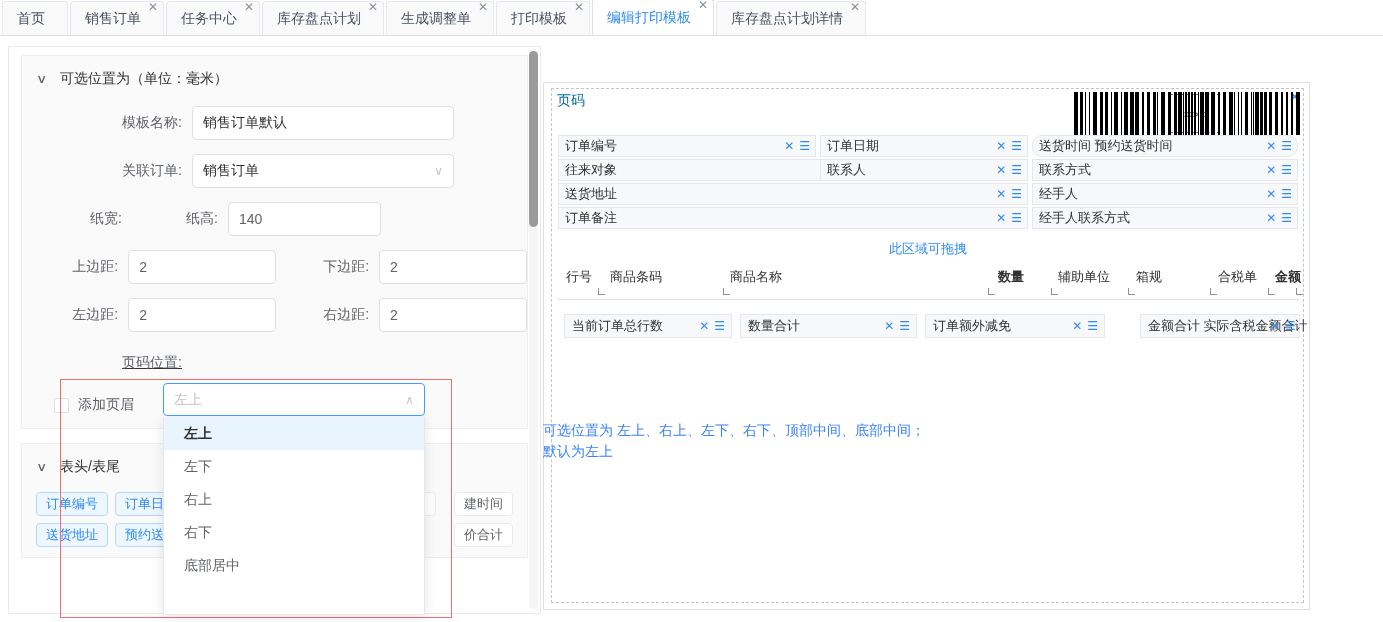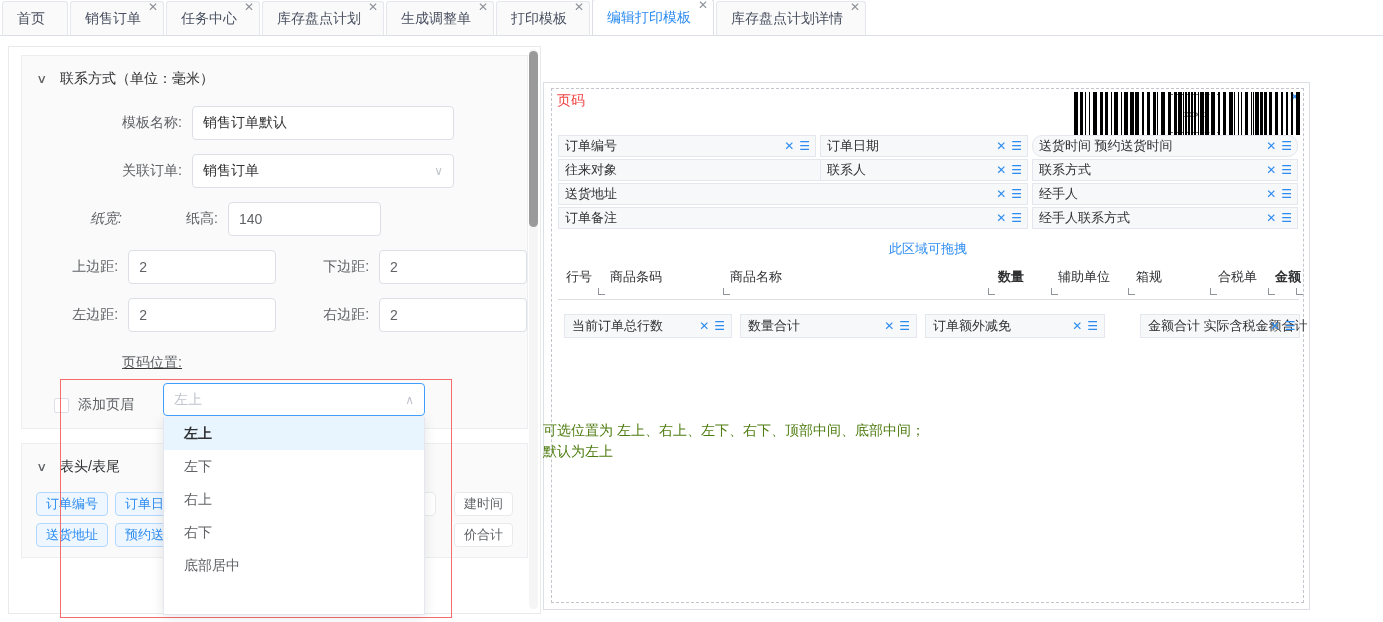--- a/index.html
+++ b/index.html
@@ -88,21 +88,21 @@
 
   
   #rightpane {
     position:absolute; left:543px; top:46px; width:767px; height:528px;
     border:1px solid #dcdfe6; background:#ffffff;
   }
   #canvas {
     position:absolute; left:7px; top:5px; width:753px; height:515px;
     border:1px dashed #c2c6cc;
   }
-  .pgnum { position:absolute; left:5px; top:3px; font-size:14px; color:#ef4444; }
+  .pgnum { position:absolute; left:5px; top:3px; font-size:14px; color:#0369a1; }
   .closeX {
     position:absolute; right:2px; top:1px; font-size:15px; color:#2d8cf0; font-weight:bold;
     cursor:pointer; line-height:14px;
   }
   
   #barcode { position:absolute; right:3px; top:3px; width:226px; height:43px; }
   #barcode .bk { position:absolute; top:0; height:43px; background:#000; }
   #bcbox {
     position:absolute; left:96px; top:2px; width:50px; height:39px; border:1px dashed #666;
     background:#fff; display:flex; align-items:center; justify-content:center;
@@ -130,21 +130,21 @@
   #totrow { position:absolute; left:6px; top:225px; width:741px; height:28px; }
   .tbox {
     position:absolute; top:0; height:24px; border:1px solid #e4e7ed; background:#f7f8fa;
     display:flex; align-items:center; padding:0 7px; font-size:13px; color:#303133; white-space:nowrap;
   }
   .tbox .acts { margin-left:auto; display:flex; gap:5px; padding-left:8px; }
 
   
   #note {
     position:absolute; left:543px; top:384px; width:520px;
-    font-size:14px; color:#4d7c0f; line-height:21px; z-index:20;
+    font-size:14px; color:#3b82f6; line-height:21px; z-index:20;
   }
   
   #footer { position:absolute; left:0; top:582px; width:1383px; height:40px; background:#fff; }
 </style>
 </head>
 <body>
 
 <div id="tabbar">
     <div class="tab">
       <span>首页</span>
@@ -179,38 +179,38 @@
     </div>
   </div>
 
 <div id="body">
 
   <div id="leftpane">
 
     <div class="card">
       <div class="card-head">
         <span class="chev">∨</span>
-        <span>联系方式（单位：毫米）</span>
+        <span>可选位置为（单位：毫米）</span>
       </div>
 
       <div class="frow">
         <div class="flabel" style="width:160px;">模板名称:</div>
         <div class="finput placeholderish" style="width:262px;margin-left:10px;">销售订单默认</div>
       </div>
 
       <div class="frow">
         <div class="flabel" style="width:160px;">关联订单:</div>
         <div class="finput placeholderish" style="width:262px;margin-left:10px;">
           <span>销售订单</span>
           <span class="sel-arrow">∨</span>
         </div>
       </div>
 
       <div class="frow">
-        <div class="flabel" style="width:100px;font-style:italic;">纸宽:</div>
+        <div class="flabel" style="width:100px;">纸宽:</div>
         <div class="flabel" style="width:80px;margin-left:16px;">纸高:</div>
         <div class="finput" style="width:153px;margin-left:10px;">140</div>
       </div>
 
       <div class="frow">
         <div class="flabel" style="width:100px;">上边距:</div>
         <div class="finput" style="width:153px;margin-left:10px;">2</div>
         <div class="flabel" style="width:80px;margin-left:16px;">下边距:</div>
         <div class="finput" style="width:153px;margin-left:10px;">2</div>
       </div>

